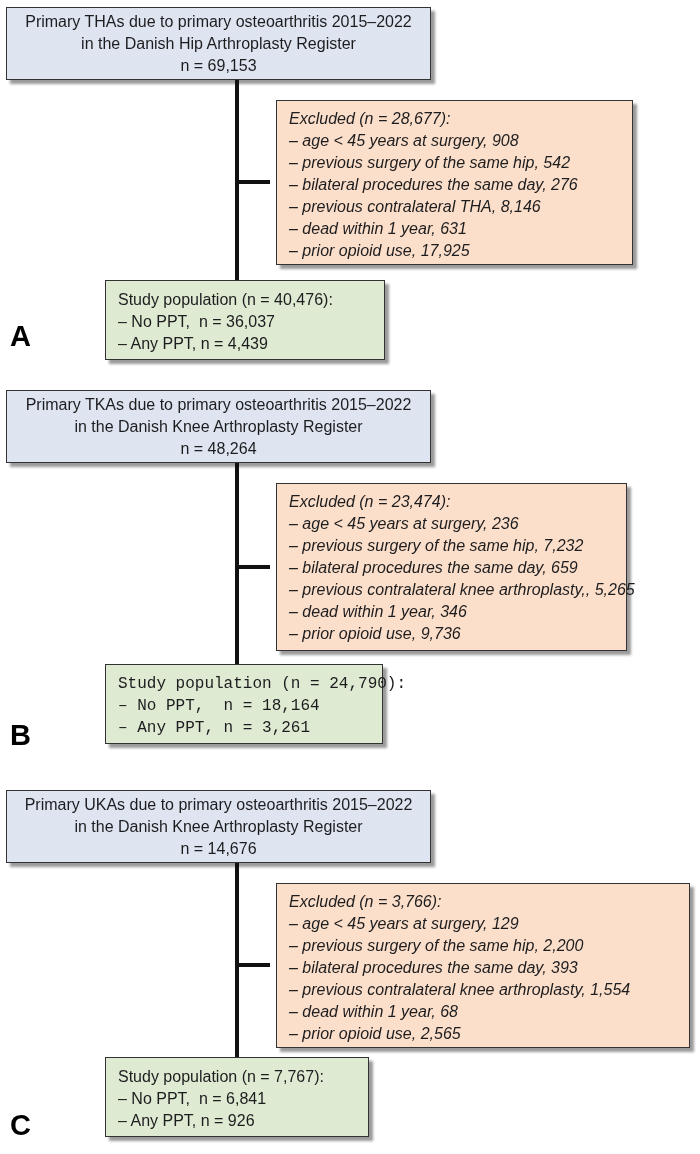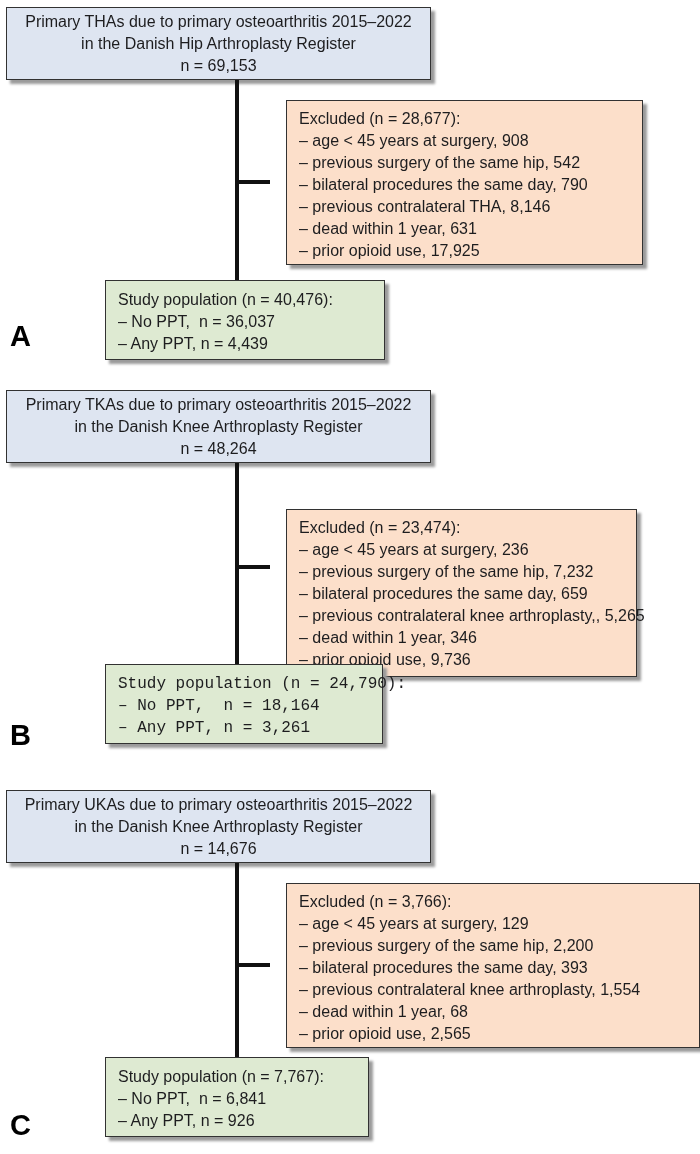--- a/index.html
+++ b/index.html
@@ -17,26 +17,26 @@
   .panel-c{top:783px; height:371px;}
 
   .box{position:absolute; border:1.5px solid var(--border);
        box-shadow:3.5px 3.5px 2.5px var(--shadow);
        font-size:16px; line-height:22px;}
   .box div{white-space:pre;}
 
   .source{left:6px; top:7px; width:425px; height:73px; background:var(--box-blue);
           display:flex; flex-direction:column; justify-content:center;
           text-align:center;}
-  .excluded{top:100px; left:286px; background:var(--box-peach);
-            padding:7px 6px 0 12px;}
+  .excluded{top:100px; left:276px; background:var(--box-peach);
+            padding:7px 6px 0 12px;font-style:italic;}
   .study{left:105px; background:var(--box-green); padding:8px 6px 0 12px;}
 
   .panel-a .excluded{width:357px; height:165px;}
-  .panel-b .excluded{width:351px; height:168px;margin-top:26px;}
+  .panel-b .excluded{width:351px; height:168px;}
   .panel-c .excluded{width:414px; height:165px;}
 
   .panel-a .study{top:280px; width:280px; height:80px;}
   .panel-b .study{top:281px; width:278px; height:80px;font-family:Liberation Mono, monospace;}
   .panel-c .study{top:274px; width:264px; height:80px;}
 
   .vline{position:absolute; left:235px; top:80px; width:4px; background:var(--line);}
   .panel-a .vline{height:200px;}
   .panel-b .vline{height:202px;}
   .panel-c .vline{height:194px;}
@@ -62,21 +62,21 @@
       <div>Primary THAs due to primary osteoarthritis 2015–2022</div>
       <div>in the Danish Hip Arthroplasty Register</div>
       <div>n = 69,153</div>
     </div>
     <div class="vline"></div>
     <div class="hstub"></div>
     <div class="box excluded">
       <div>Excluded (n = 28,677):</div>
       <div>– age &lt; 45 years at surgery, 908</div>
       <div>– previous surgery of the same hip, 542</div>
-      <div>– bilateral procedures the same day, 790</div>
+      <div>– bilateral procedures the same day, 276</div>
       <div>– previous contralateral THA, 8,146</div>
       <div>– dead within 1 year, 631</div>
       <div>– prior opioid use, 17,925</div>
     </div>
     <div class="box study">
       <div>Study population (n = 40,476):</div>
       <div>– No PPT,  n = 36,037</div>
       <div>– Any PPT, n = 4,439</div>
     </div>
     <div class="panel-label">A</div>

